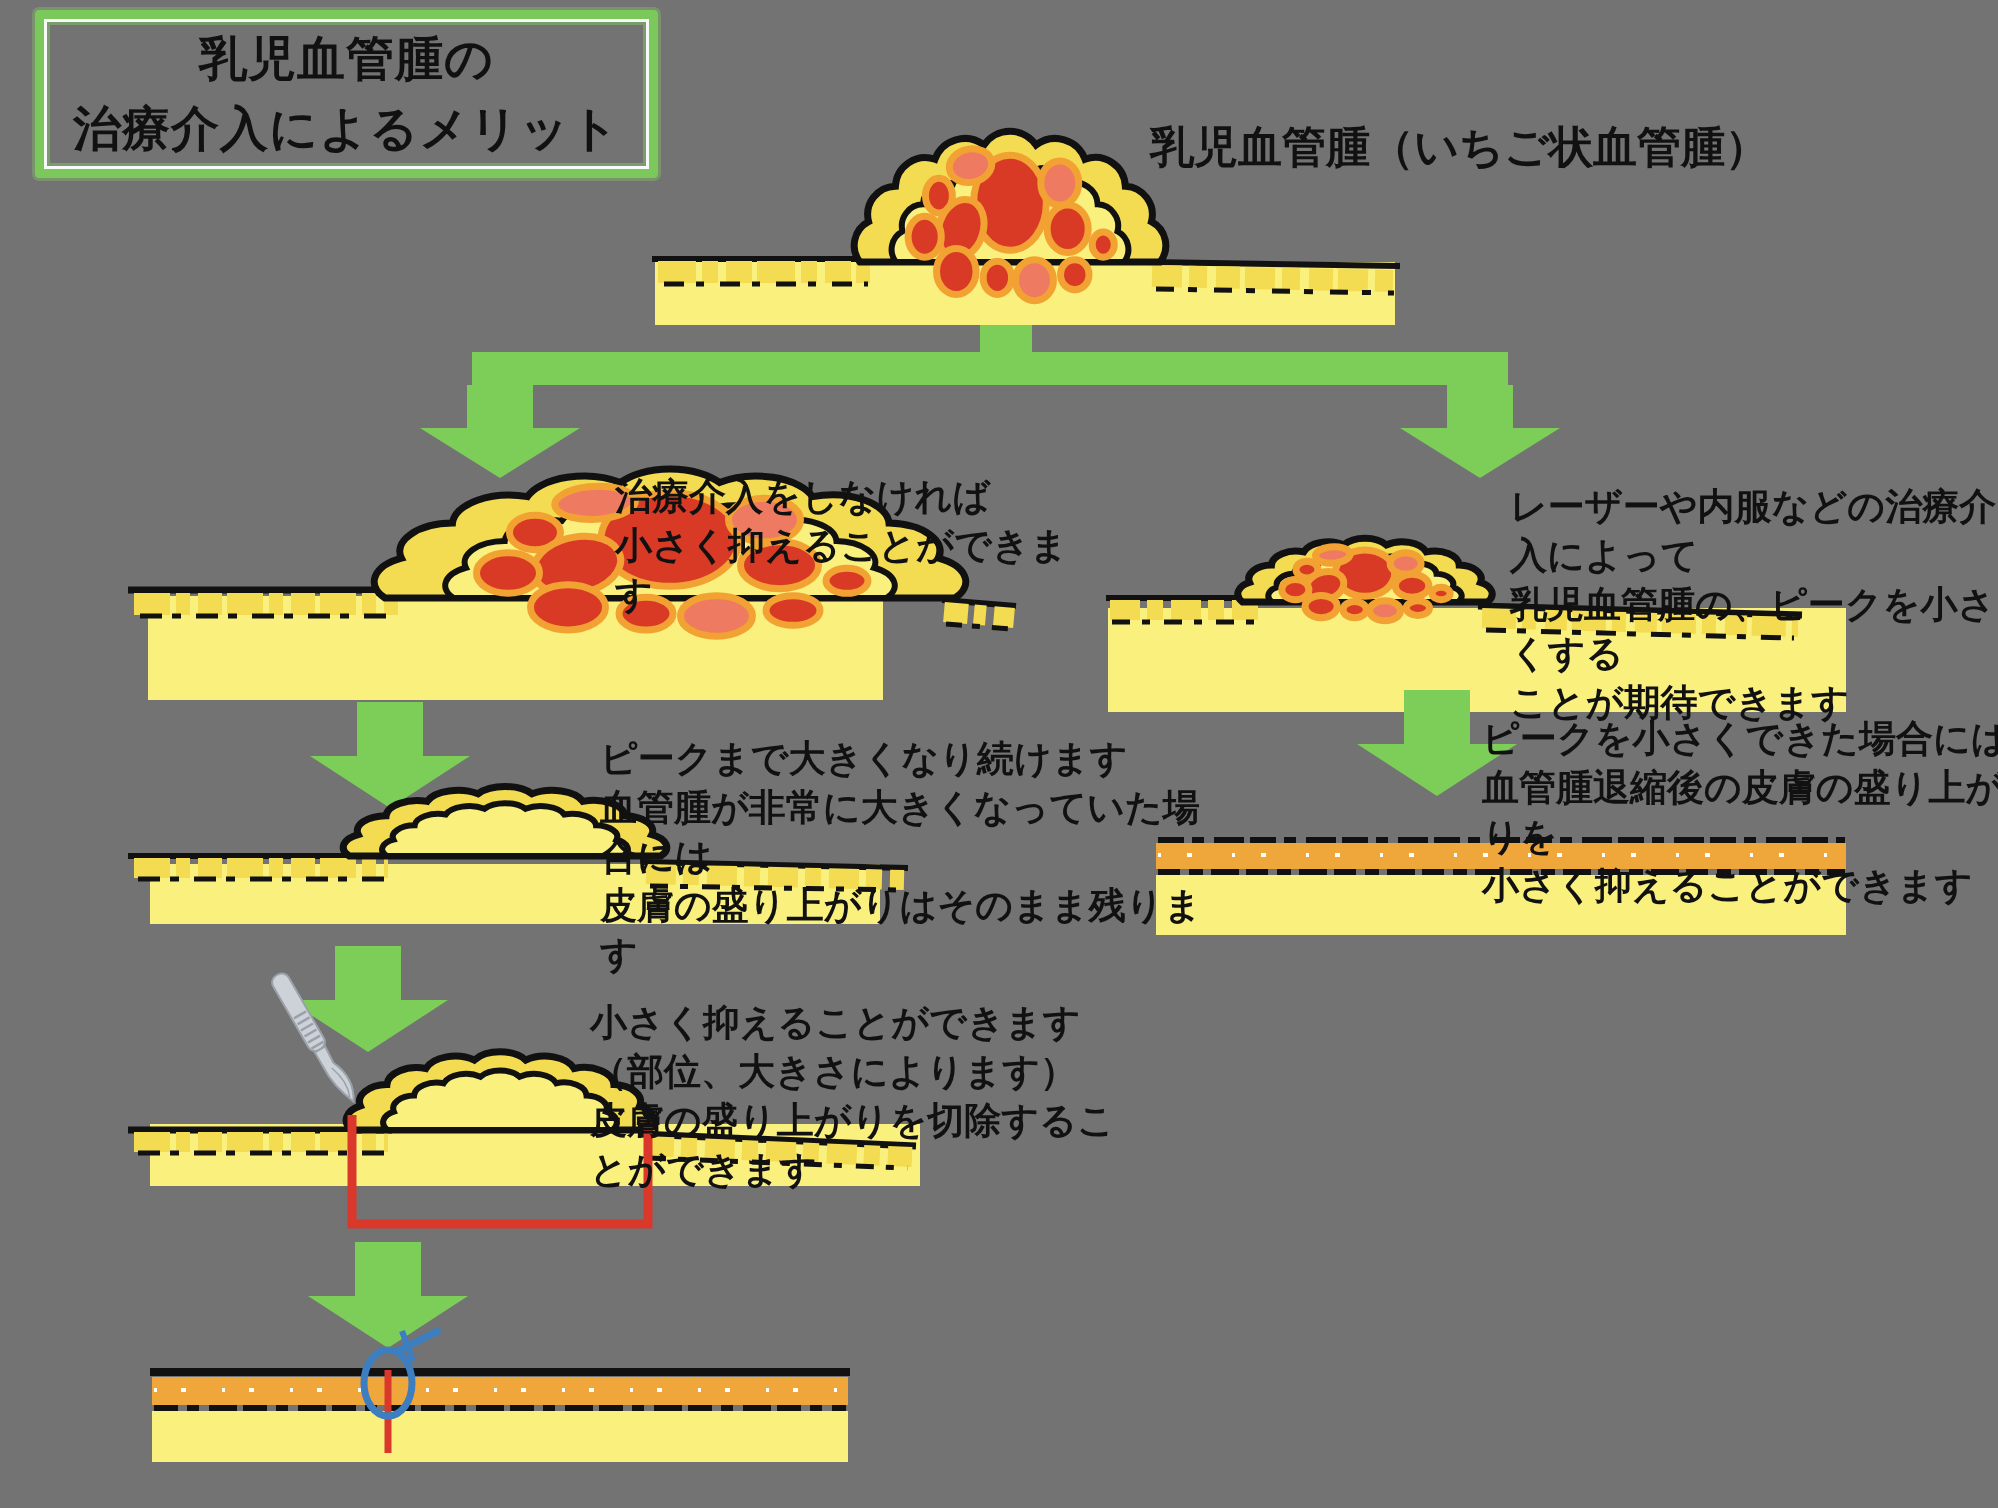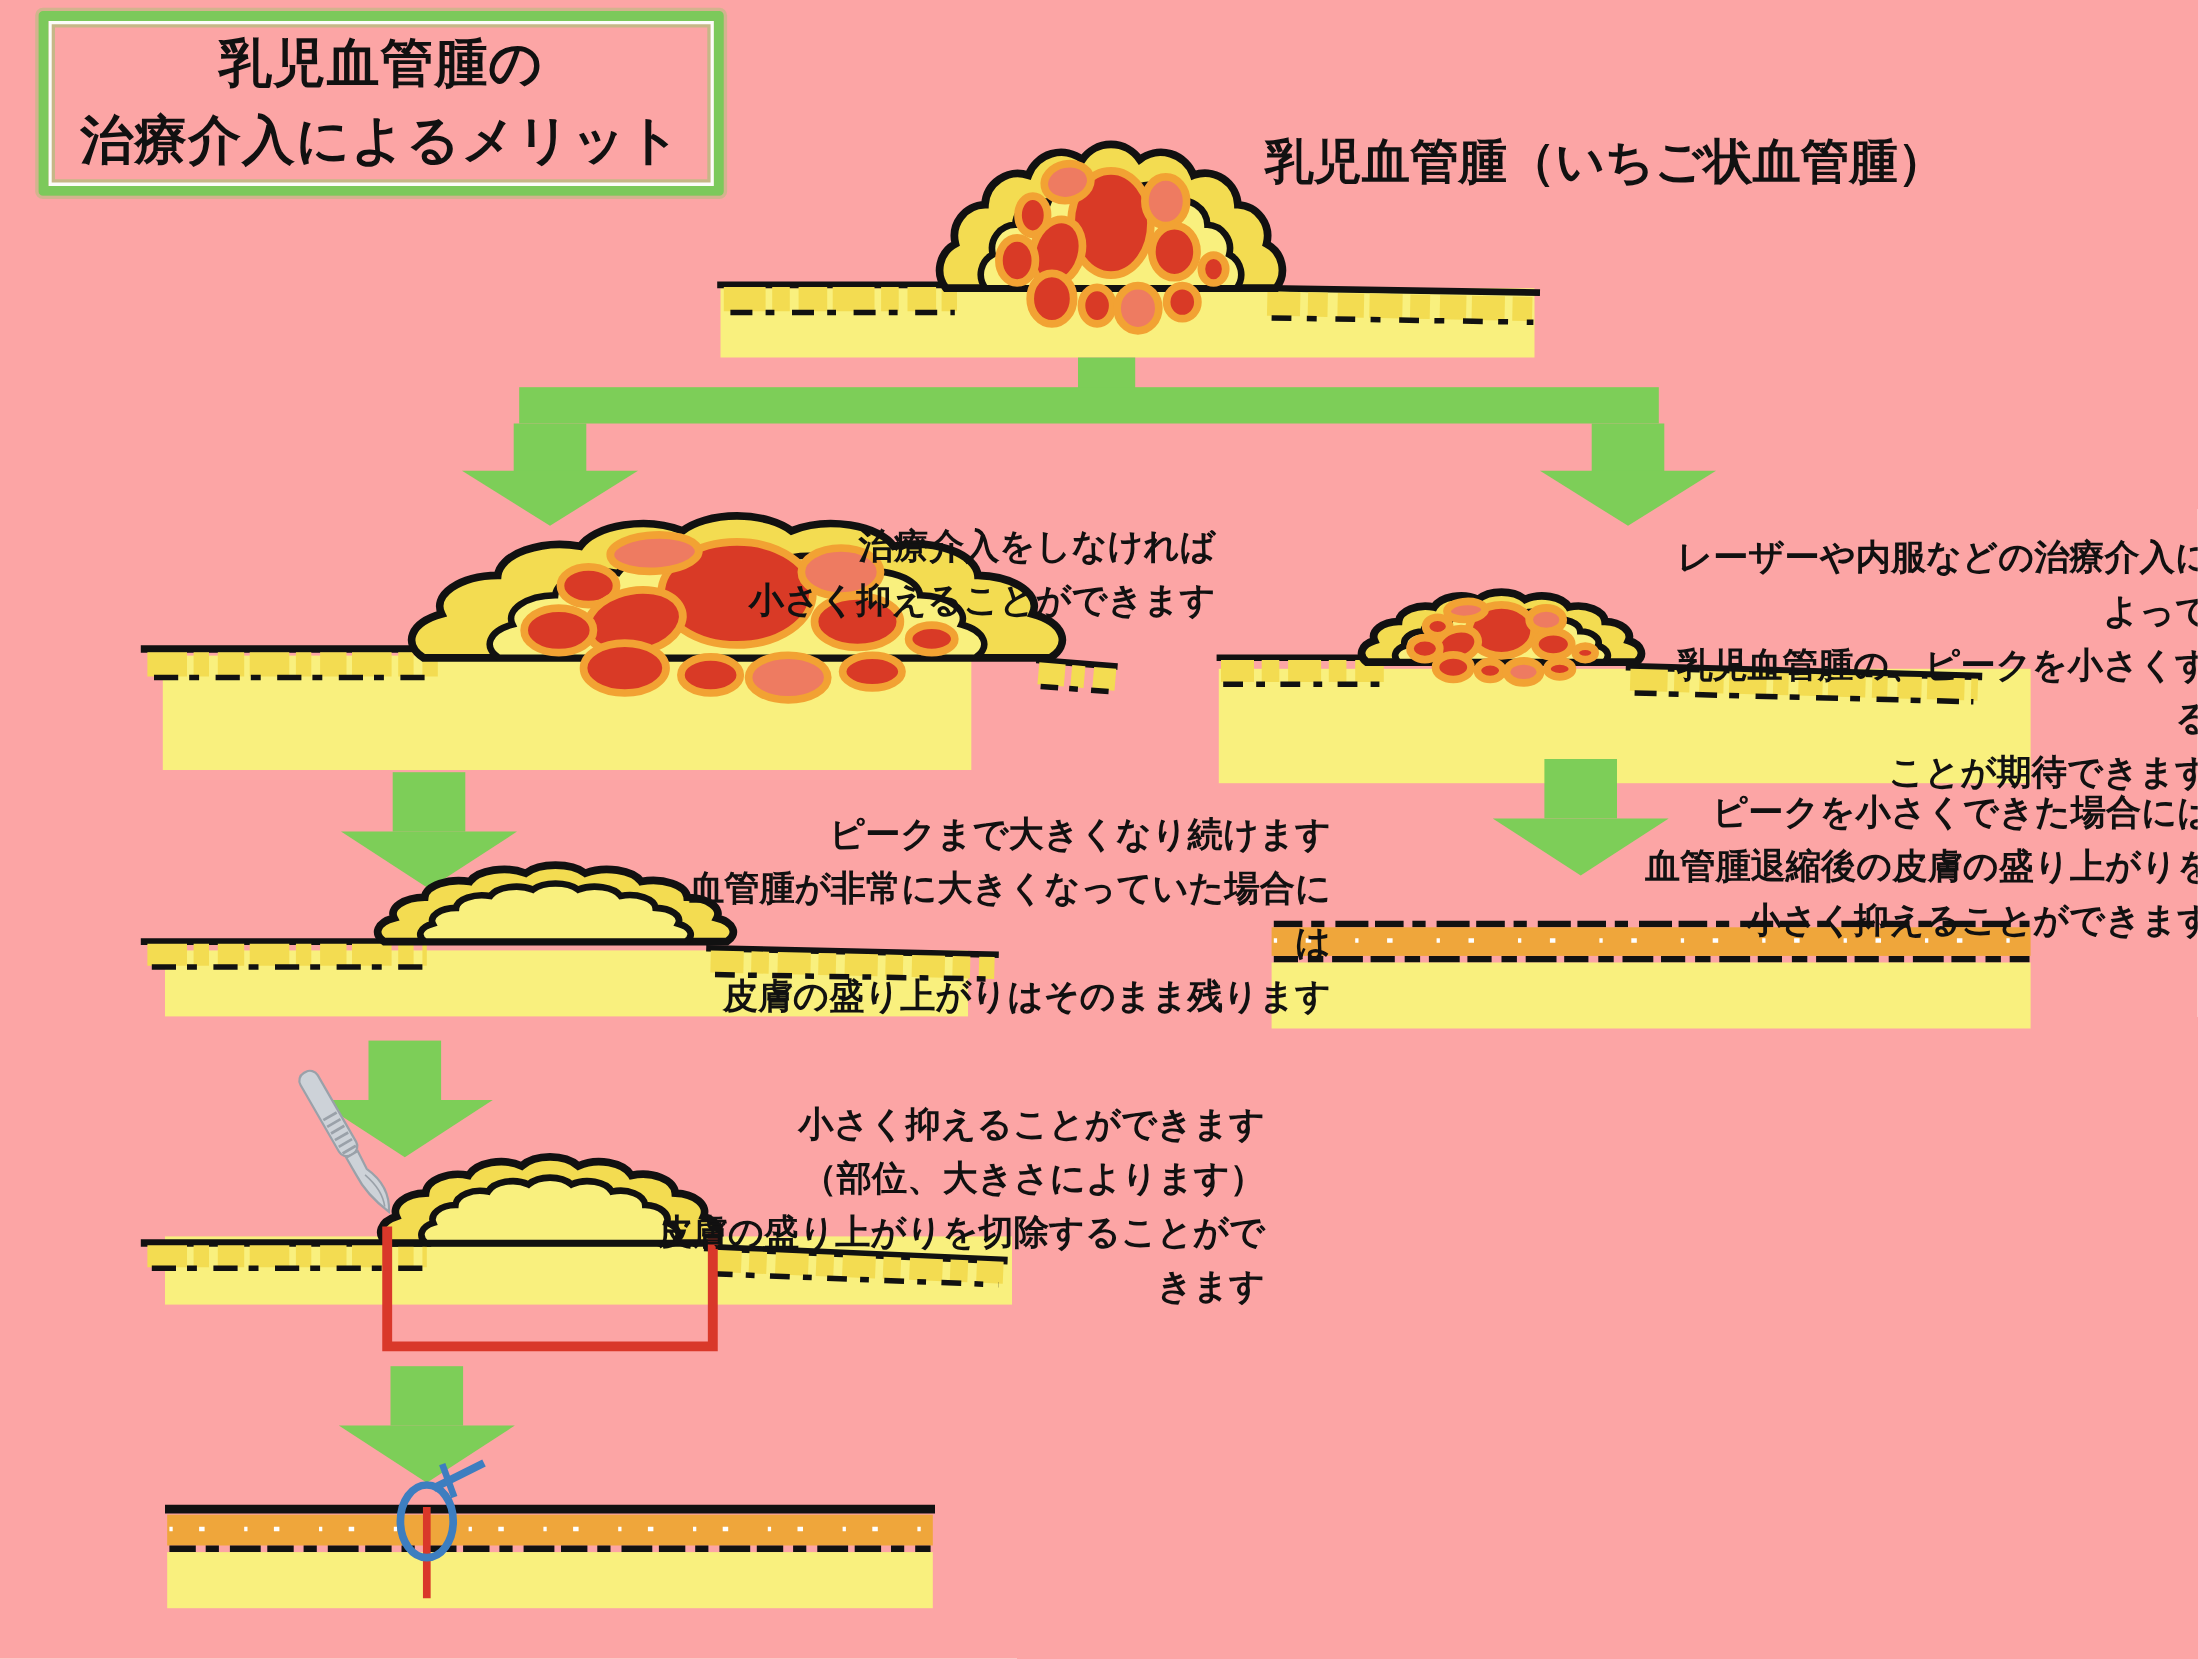--- a/index.html
+++ b/index.html
@@ -3,34 +3,34 @@
 <meta charset="utf-8">
 <style>
   :root{
     --arrow-green:#7dce58; --frame-green:#7cc95b; --skin-yellow:#f9f07e;
     --crayon-yellow:#f3dc51; --dermis-orange:#efa63b; --lesion-red:#d93a26;
     --lesion-salmon:#ee7b61; --blob-outline:#f2a233; --excision-red:#d9382a;
     --suture-blue:#3d7ec0; --outline-black:#111111; --text-black:#111111;
   }
   html,body{margin:0;padding:0;background:#fff;}
   body{font-family:"Liberation Sans","DejaVu Sans",sans-serif;color:var(--text-black);}
-  .canvas{position:relative;width:1998px;height:1508px;background:#fca5a5;overflow:hidden;}
+  .canvas{position:relative;width:1998px;height:1508px;background:#737373;overflow:hidden;}
   .layer{position:absolute;left:0;top:0;}
   .title-box{
     position:absolute;left:35px;top:10px;width:605px;height:150px;
     border:9px solid var(--frame-green);border-radius:4px;
     box-shadow:inset 0 0 0 3px rgba(255,255,255,.95), inset 0 0 0 6px rgba(134,207,100,.45), 0 0 0 3px rgba(134,207,100,.35);
     display:flex;flex-direction:column;justify-content:center;align-items:center;
     font-weight:900;font-size:48px;line-height:1.45;letter-spacing:1px;text-align:center;
   }
   .diagram-label{
     position:absolute;left:1150px;top:118px;width:700px;
     font-weight:700;font-size:44px;letter-spacing:0px;white-space:nowrap;
   }
-  .ann{position:absolute;font-weight:800;font-size:32px;line-height:49px;text-align:right;}
+  .ann{position:absolute;font-weight:800;font-size:37px;line-height:49px;text-align:left;}
   .ann-l1{left:615px;top:472px;width:490px;}
   .ann-r1{left:1498px;top:482px;width:500px;margin-left:12px;}
   .ann-l2{left:600px;top:734px;width:610px;}
   .ann-r2{left:1482px;top:714px;width:530px;}
   .ann-l3{left:590px;top:998px;width:560px;}
   
   .f-green{fill:var(--arrow-green);}
   .f-skin{fill:var(--skin-yellow);}
   .f-crayon{fill:var(--crayon-yellow);}
   .s-crayon{stroke:var(--crayon-yellow);}

